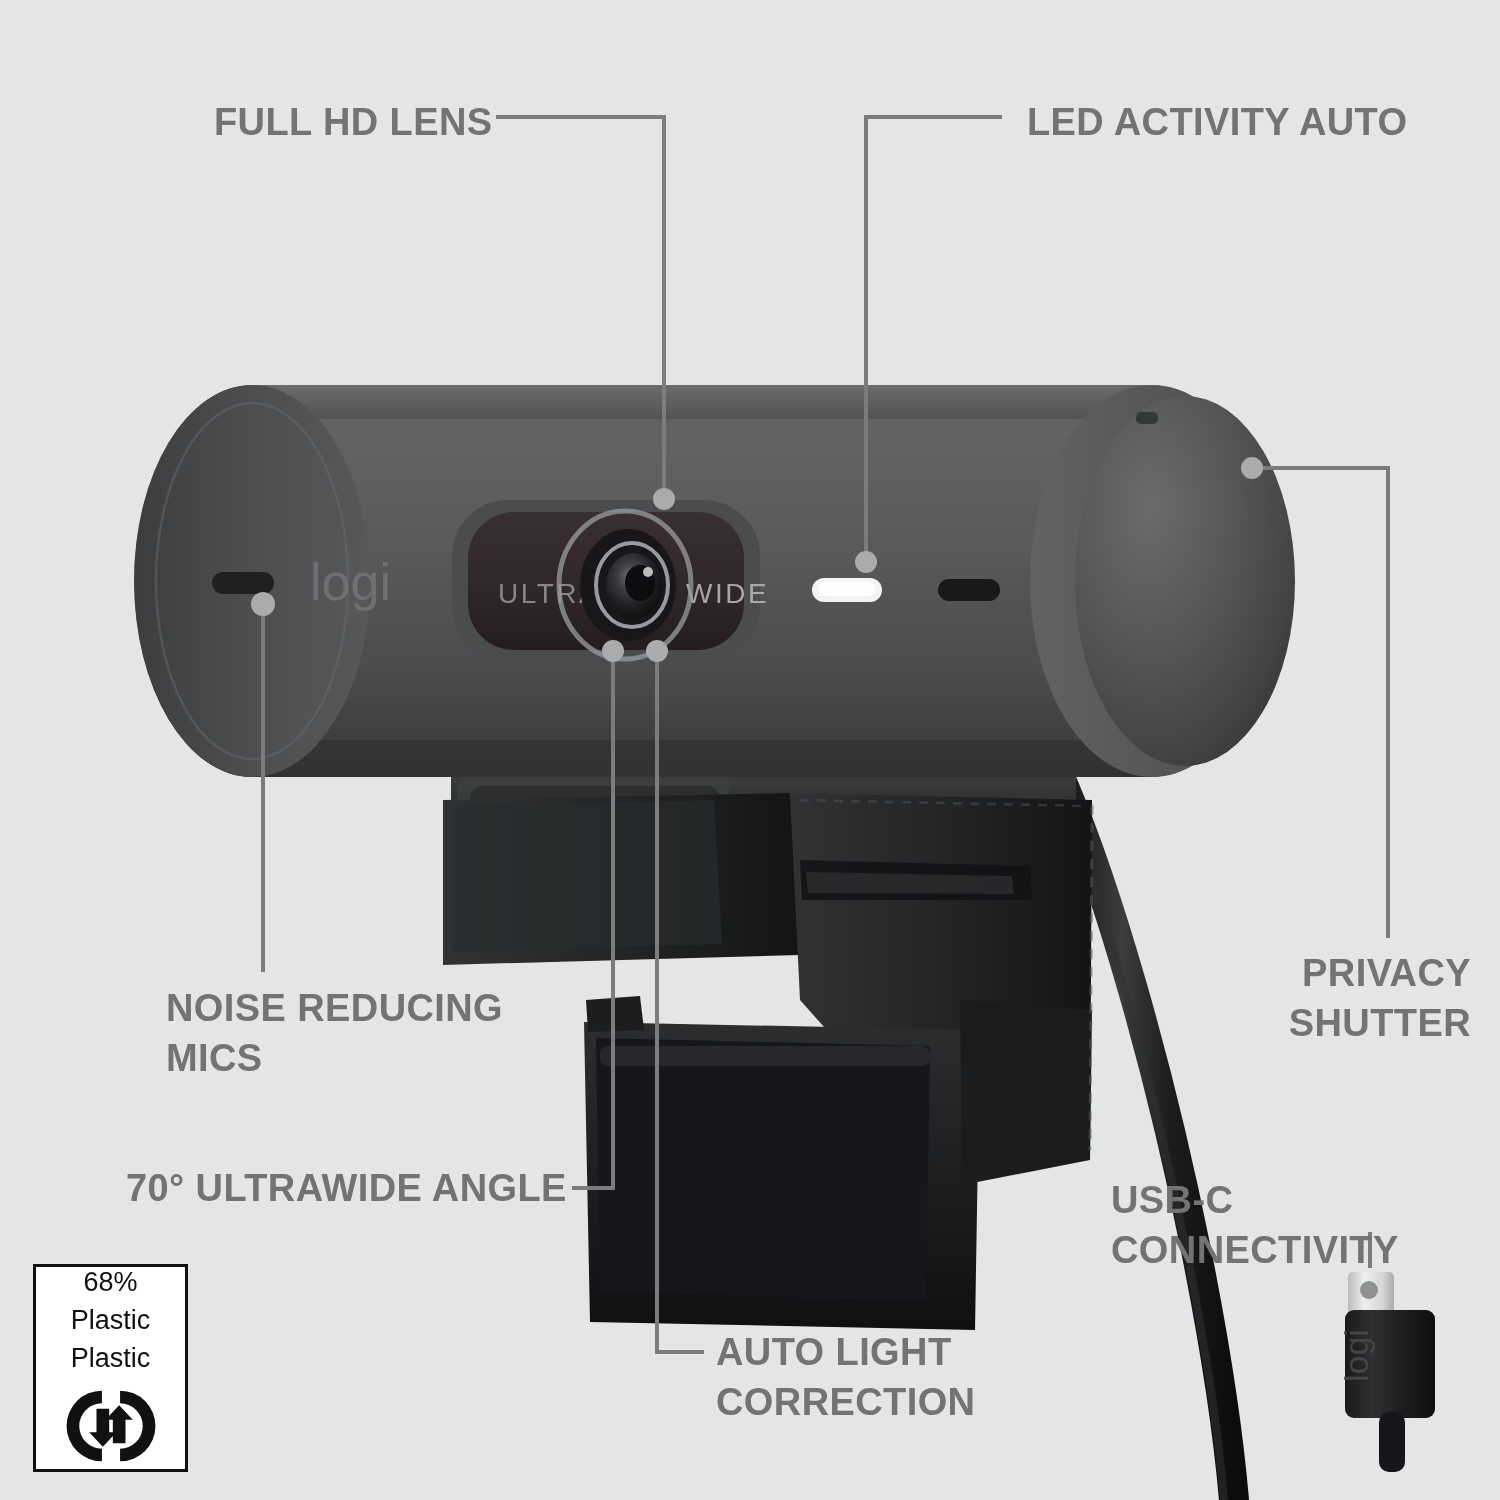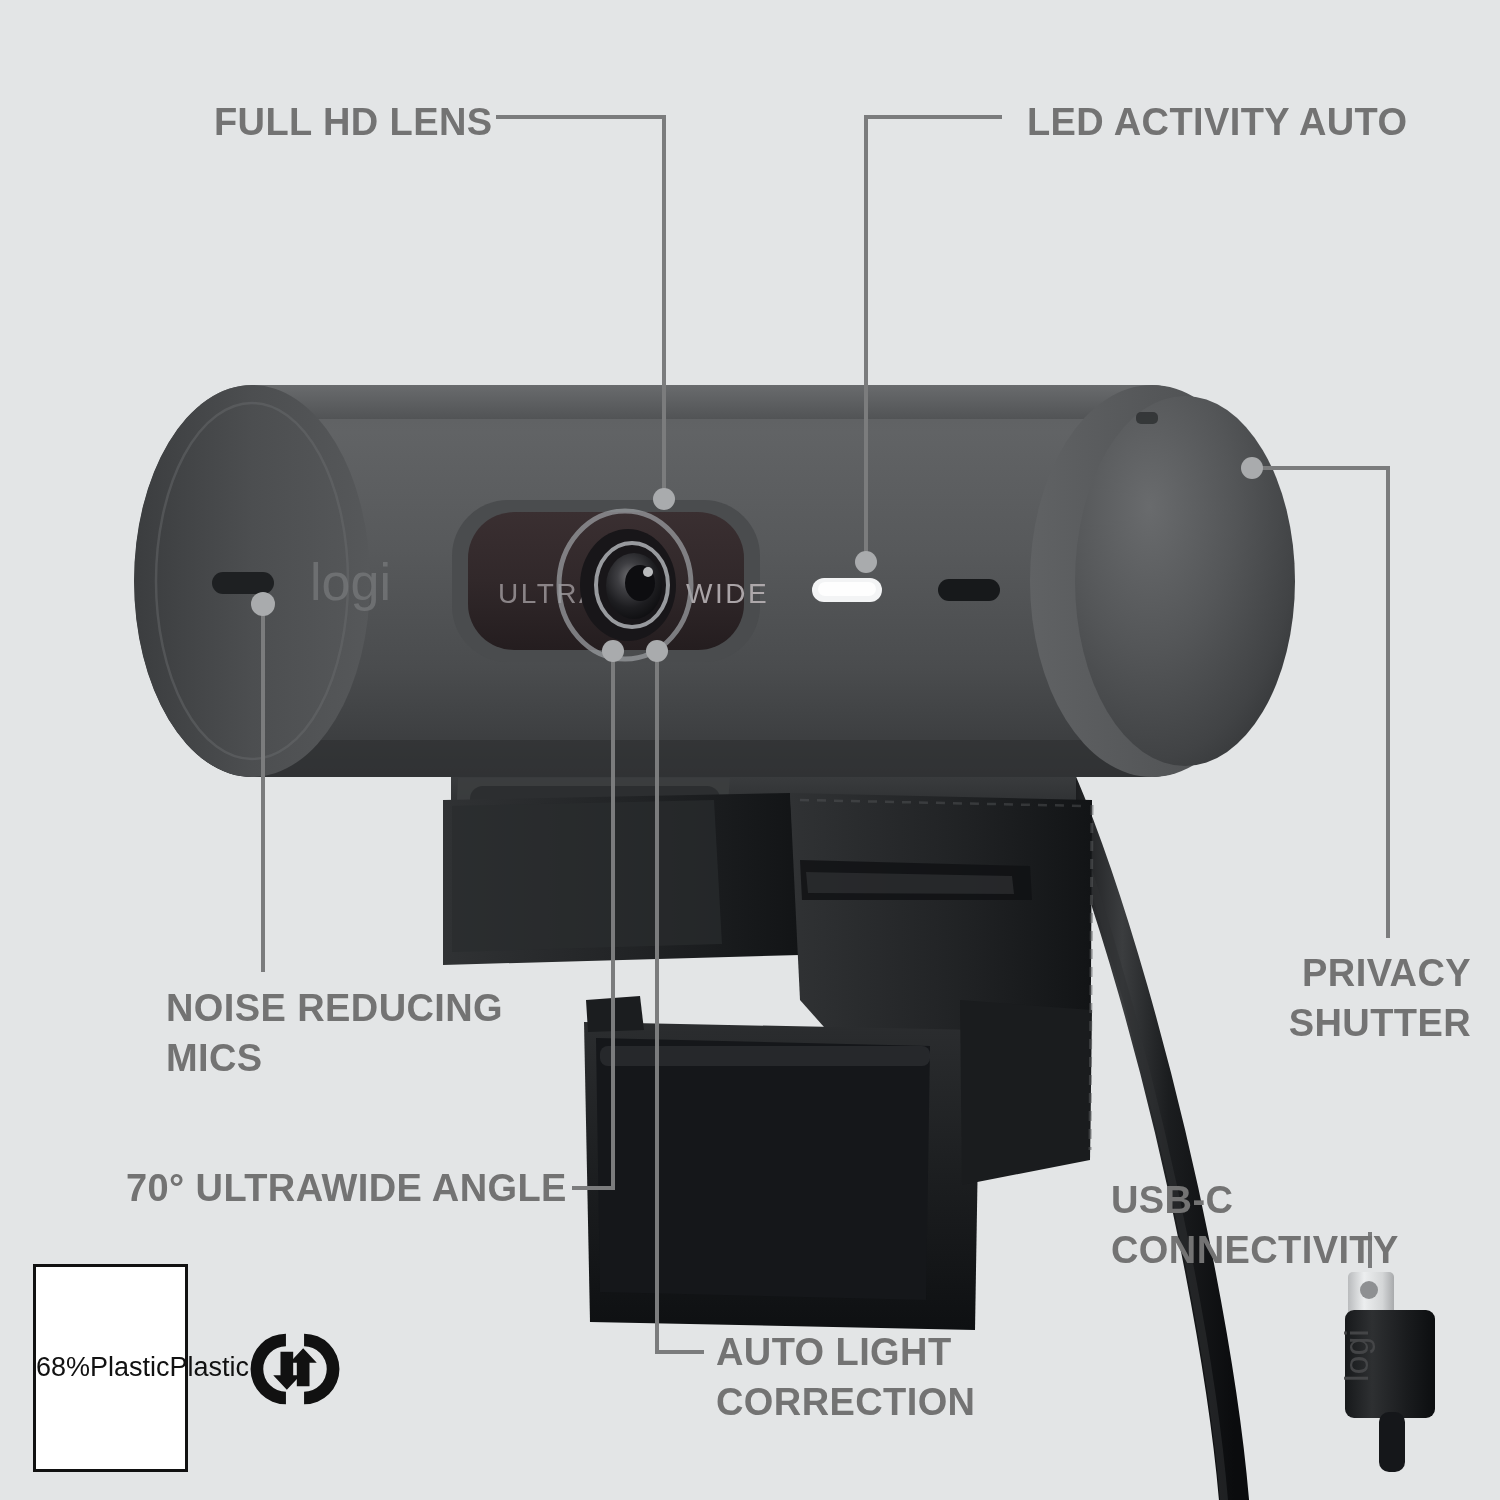--- a/index.html
+++ b/index.html
@@ -28,23 +28,24 @@
   
   #leaders { position:absolute; inset:0; z-index:30; pointer-events:none; }
 
   
   #badge {
     position:absolute;
     left:33px; top:1264px;
     width:155px; height:208px;
     background:#ffffff;
     border:3px solid #111;
-    display:flex; flex-direction:row;
+    display:flex; flex-direction:column;
     align-items:center; justify-content:flex-start;
     z-index:50;
+    gap:6px;
   }
   #badge .btxt {
     font-size:27px; line-height:1.18; color:#111;
     text-align:center; font-weight:400;
   }
   #badge .bicon { margin-top:6px; }
 
   
   #cam { position:absolute; left:0; top:0; width:1500px; height:1500px; z-index:20; }
 </style>

